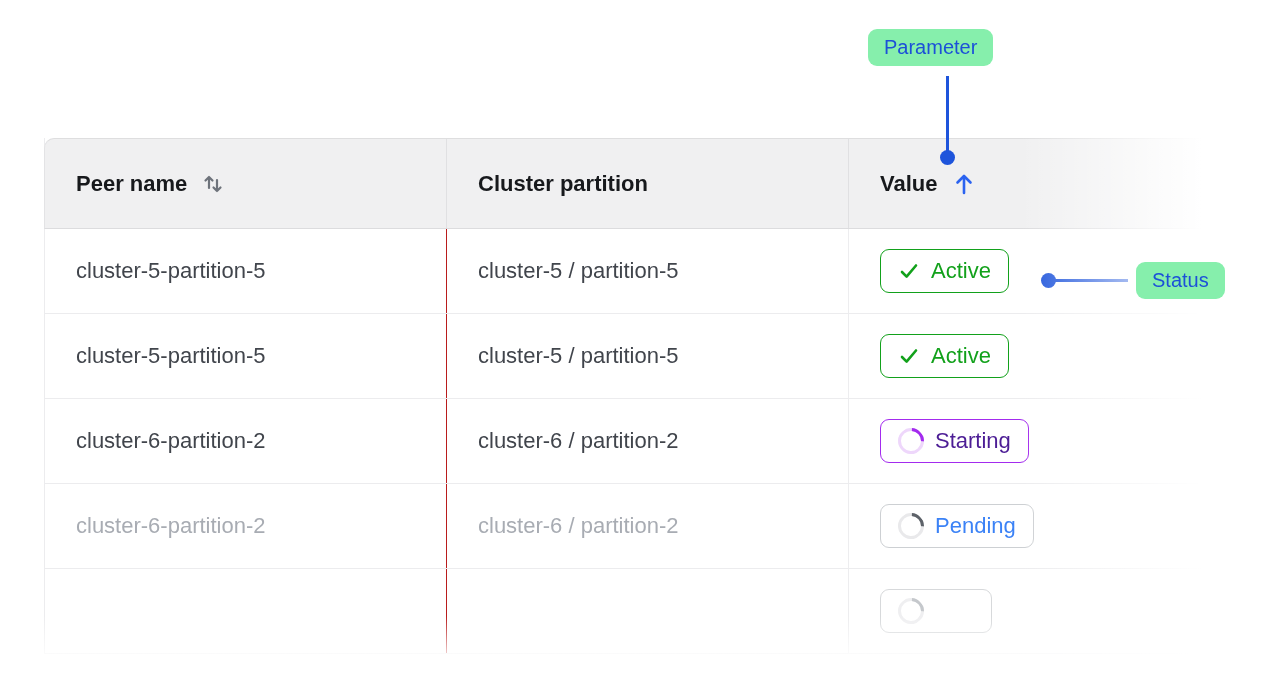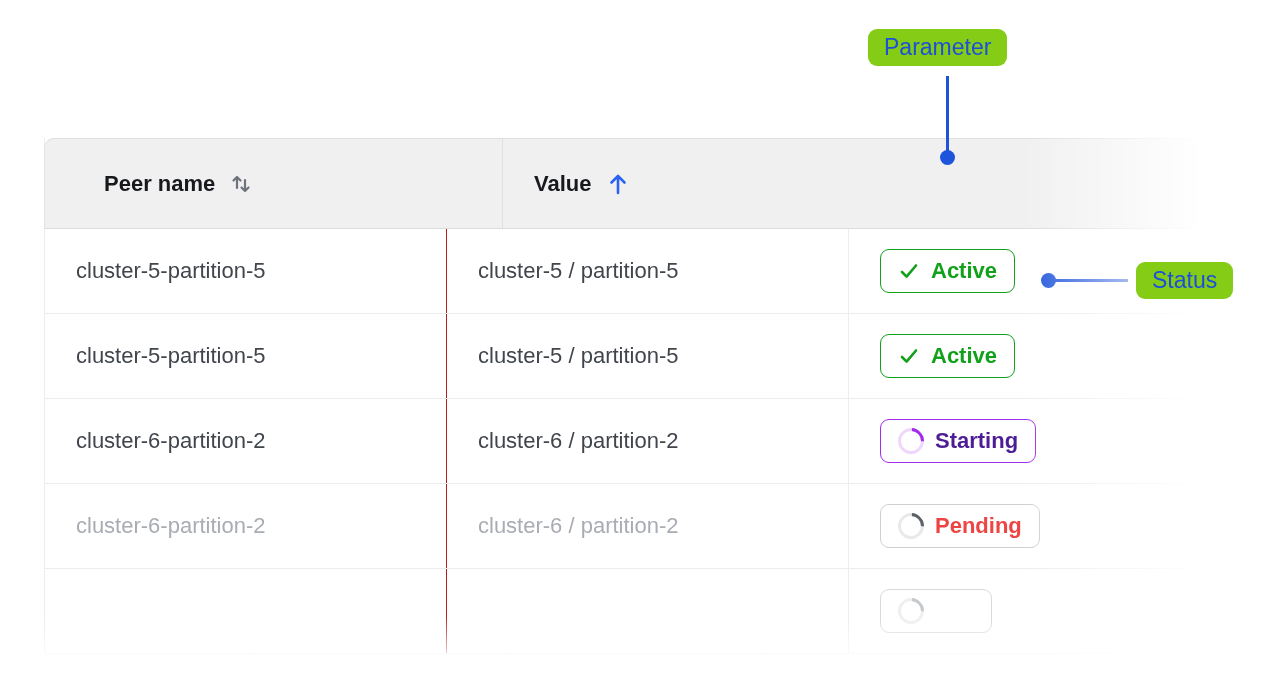--- a/index.html
+++ b/index.html
@@ -17,45 +17,44 @@
   .thead{
     display:flex; height:91px; background:#f0f0f1;
     border-top:1px solid #dededf; border-bottom:1px solid #dcdcde;
     border-top-left-radius:10px;
     margin-left:-1px; border-left:1px solid #e3e3e5;
   }
   .th{
     display:flex; align-items:center; gap:14px;
     padding-left:31px; font-size:22px; font-weight:700; color:#17191c;
     cursor:pointer;
-    margin-left:28px;
   }
   .th.c1{ width:401px; }
   .th.c2{ width:402px; border-left:1px solid #e0e0e2; }
   .th.c3{ flex:1; border-left:1px solid #e0e0e2; }
 
   .row{ display:flex; height:85px; border-bottom:1px solid #ececee; background:#fff; }
   .cell{
     display:flex; align-items:center; padding-left:31px;
     font-size:22px; color:#41454c;
   }
   .cell.c1{ width:401px; }
   .cell.c2{ width:402px; border-left:1px solid #b91c1c; }
   .cell.c3{ flex:1; border-left:1px solid #ededef; }
   .row.faded .cell{ color:#a8acb3; }
 
   
   .badge{
     display:inline-flex; align-items:center; gap:11px;
     height:44px; padding:0 17px; border-radius:9px;
-    border:1.5px solid; font-size:22px; font-weight:700; background:#fff;
+    border:1.5px solid; font-size:22px; font-weight:400; background:#fff;
   }
   .badge.active{ color:#12a11b; border-color:#12a11b; }
   .badge.starting{ color:#4c1d95; border-color:#a32bee; }
-  .badge.pending{ color:#ef4444; border-color:#cdd0d3; }
+  .badge.pending{ color:#3b82f6; border-color:#cdd0d3; }
   .badge.partial{ color:#c9cccf; border-color:#d7d9db; width:112px; }
 
   .spinner{
     width:26px; height:26px; border-radius:50%;
     border:3.5px solid #eed7fb; border-top-color:#a32bee;
     transform:rotate(48deg); flex:0 0 auto;
   }
   .badge.pending .spinner{ border-color:#e9e9eb; border-top-color:#5d6269; }
   .badge.partial .spinner{ border-color:#efeff1; border-top-color:#c5c8cc; }
 
@@ -70,22 +69,22 @@
   .bottom-fade{
     position:absolute; left:0; top:616px; width:1272px; height:72px;
     background:linear-gradient(to bottom, rgba(255,255,255,0), #ffffff 68%);
     pointer-events:none; z-index:20;
   }
 
   
   .ann{ position:absolute; z-index:30; }
   .ann-pill{
     display:inline-flex; align-items:center; height:37px; padding:0 16px;
-    border-radius:9px; background:#84cc16; color:#1c50d8;
-    font-size:23px; font-weight:500;
+    border-radius:9px; background:#86efac; color:#1c50d8;
+    font-size:20px; font-weight:500;
   }
   .vline{ position:absolute; width:2.5px; background:#1e54db; }
   .hline{ position:absolute; height:2.5px; background:#1e54db; }
   .dot{ position:absolute; width:15px; height:15px; border-radius:50%; background:#1e54db; }
 </style>
 </head>
 <body>
 
 <div class="stage">
 
@@ -93,20 +92,23 @@
 
     <div class="thead">
       <div class="th c1">
         <span>Peer name</span>
         <span class="checkmark">
           <svg width="24" height="24" viewBox="0 0 24 24" fill="none" stroke="#6e737b" stroke-width="2.2" stroke-linecap="round" stroke-linejoin="round">
             <path d="M8 16 V5 M4.5 8.5 L8 5 L11.5 8.5"></path>
             <path d="M16 8 V19 M12.5 15.5 L16 19 L19.5 15.5"></path>
           </svg>
         </span>
+      </div>
+      <div class="th c2">
+        <span>Cluster partition</span>
       </div>
       <div class="th c3">
         <span>Value</span>
         <span class="checkmark">
           <svg width="26" height="26" viewBox="0 0 26 26" fill="none" stroke="#2b63f0" stroke-width="2.6" stroke-linecap="round" stroke-linejoin="round">
             <path d="M13 22 V5 M6.5 11.5 L13 5 L19.5 11.5"></path>
           </svg>
         </span>
       </div>
     </div>

